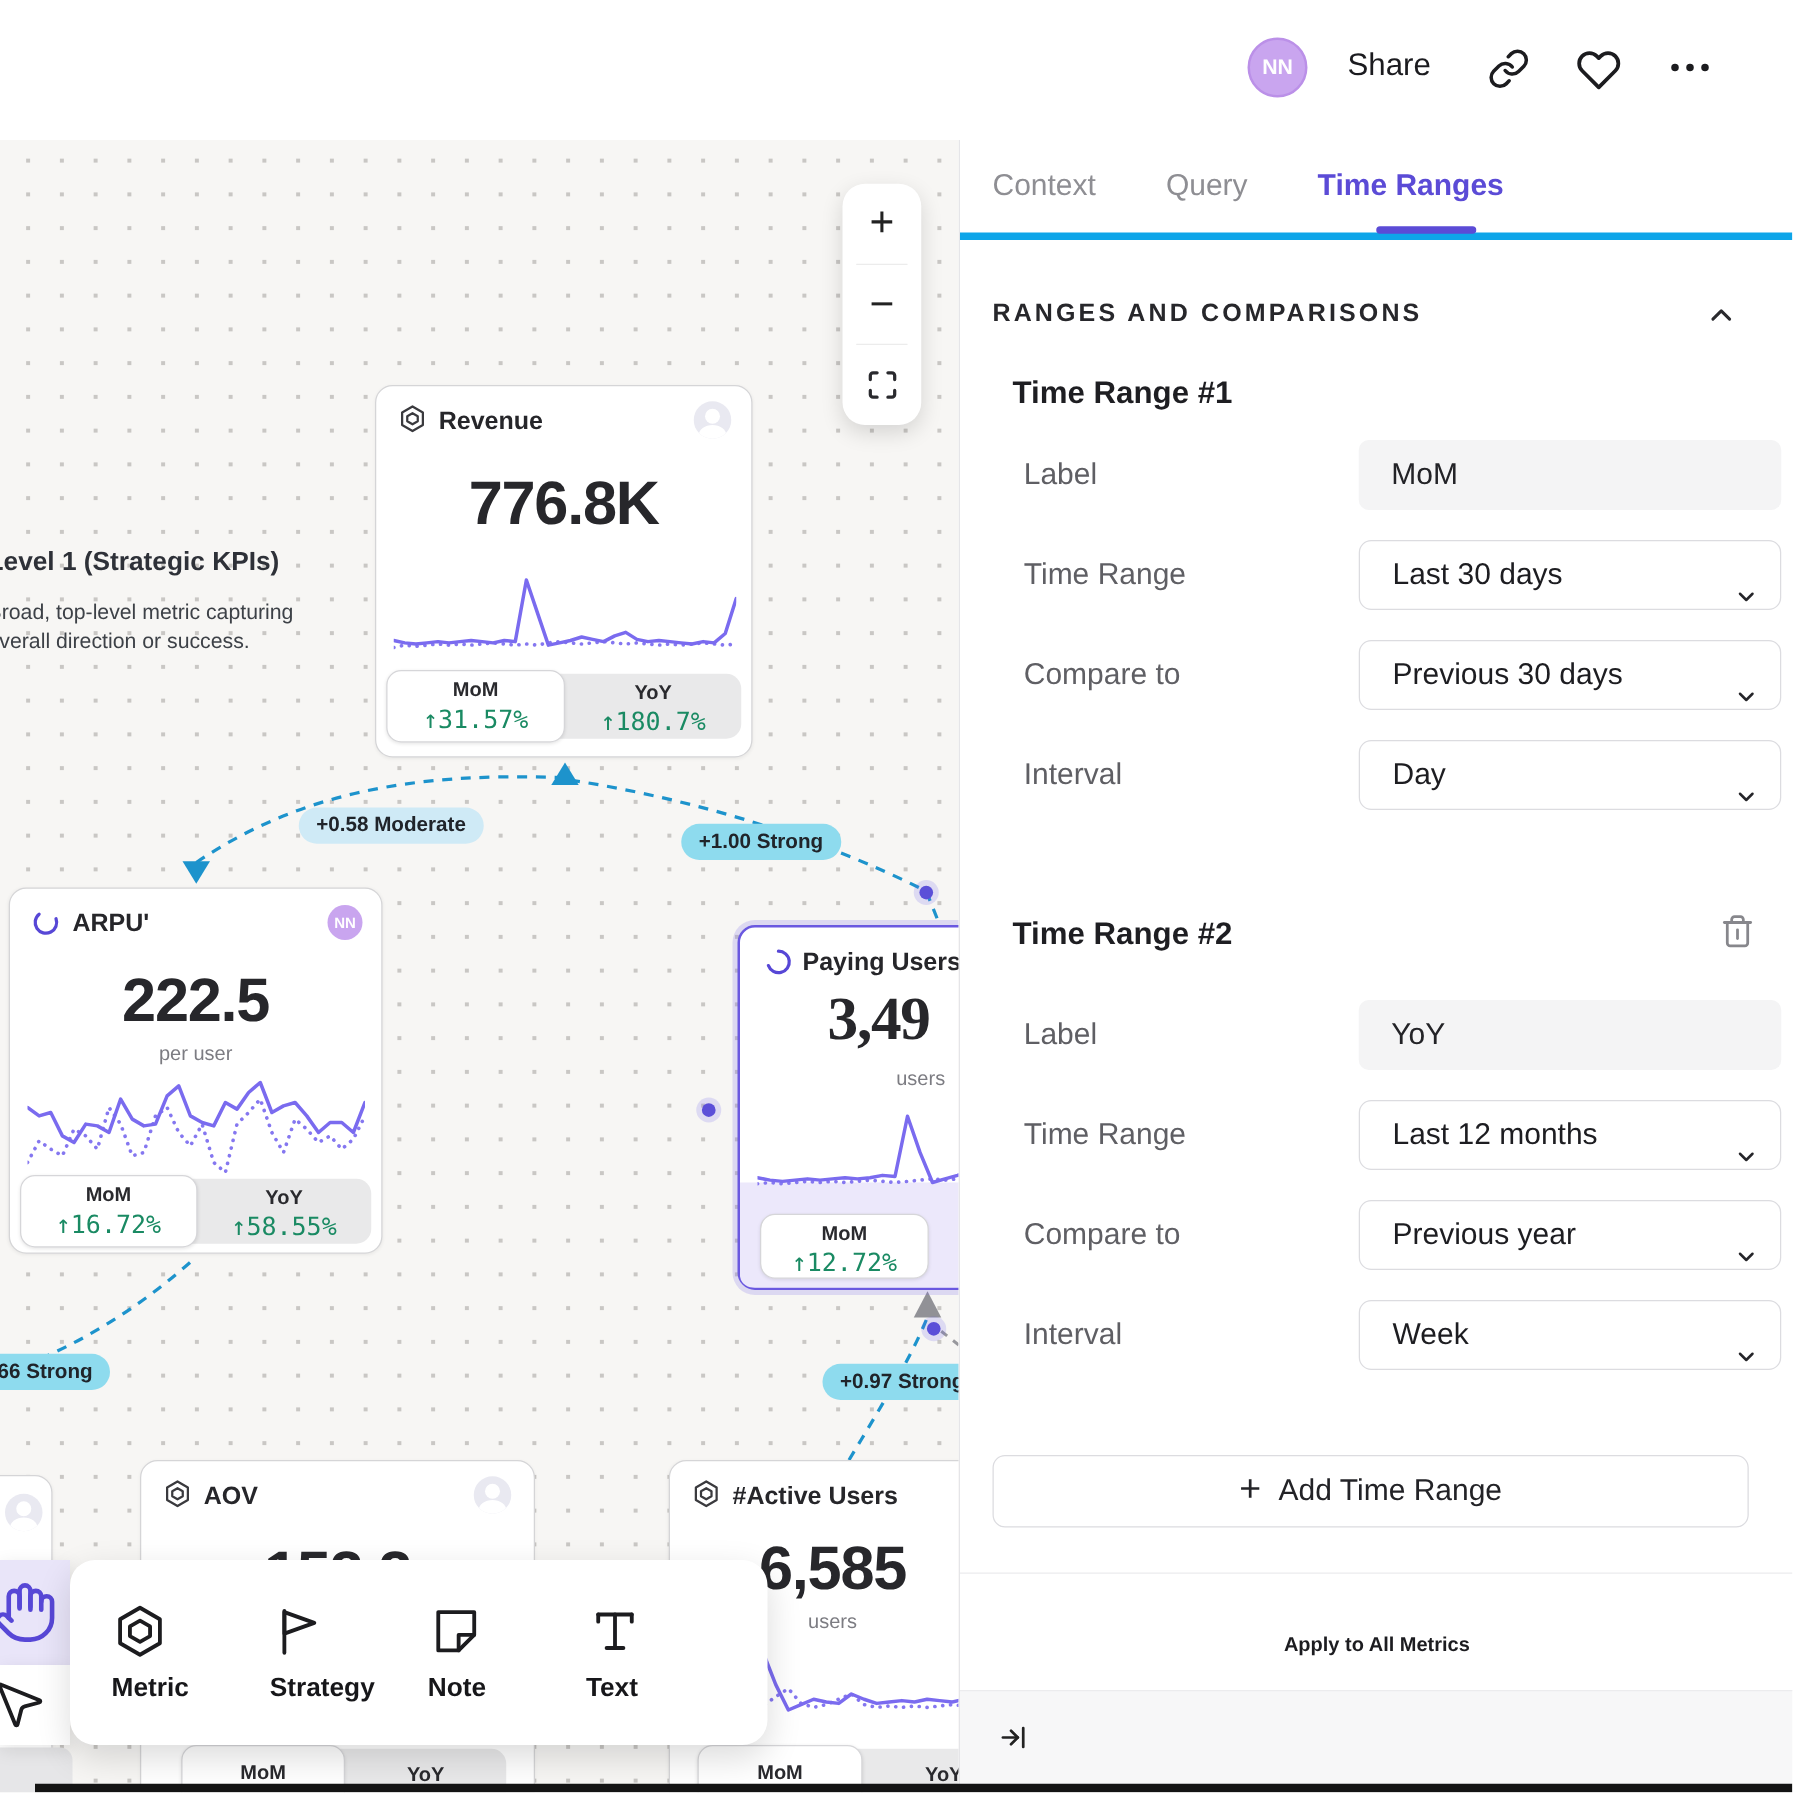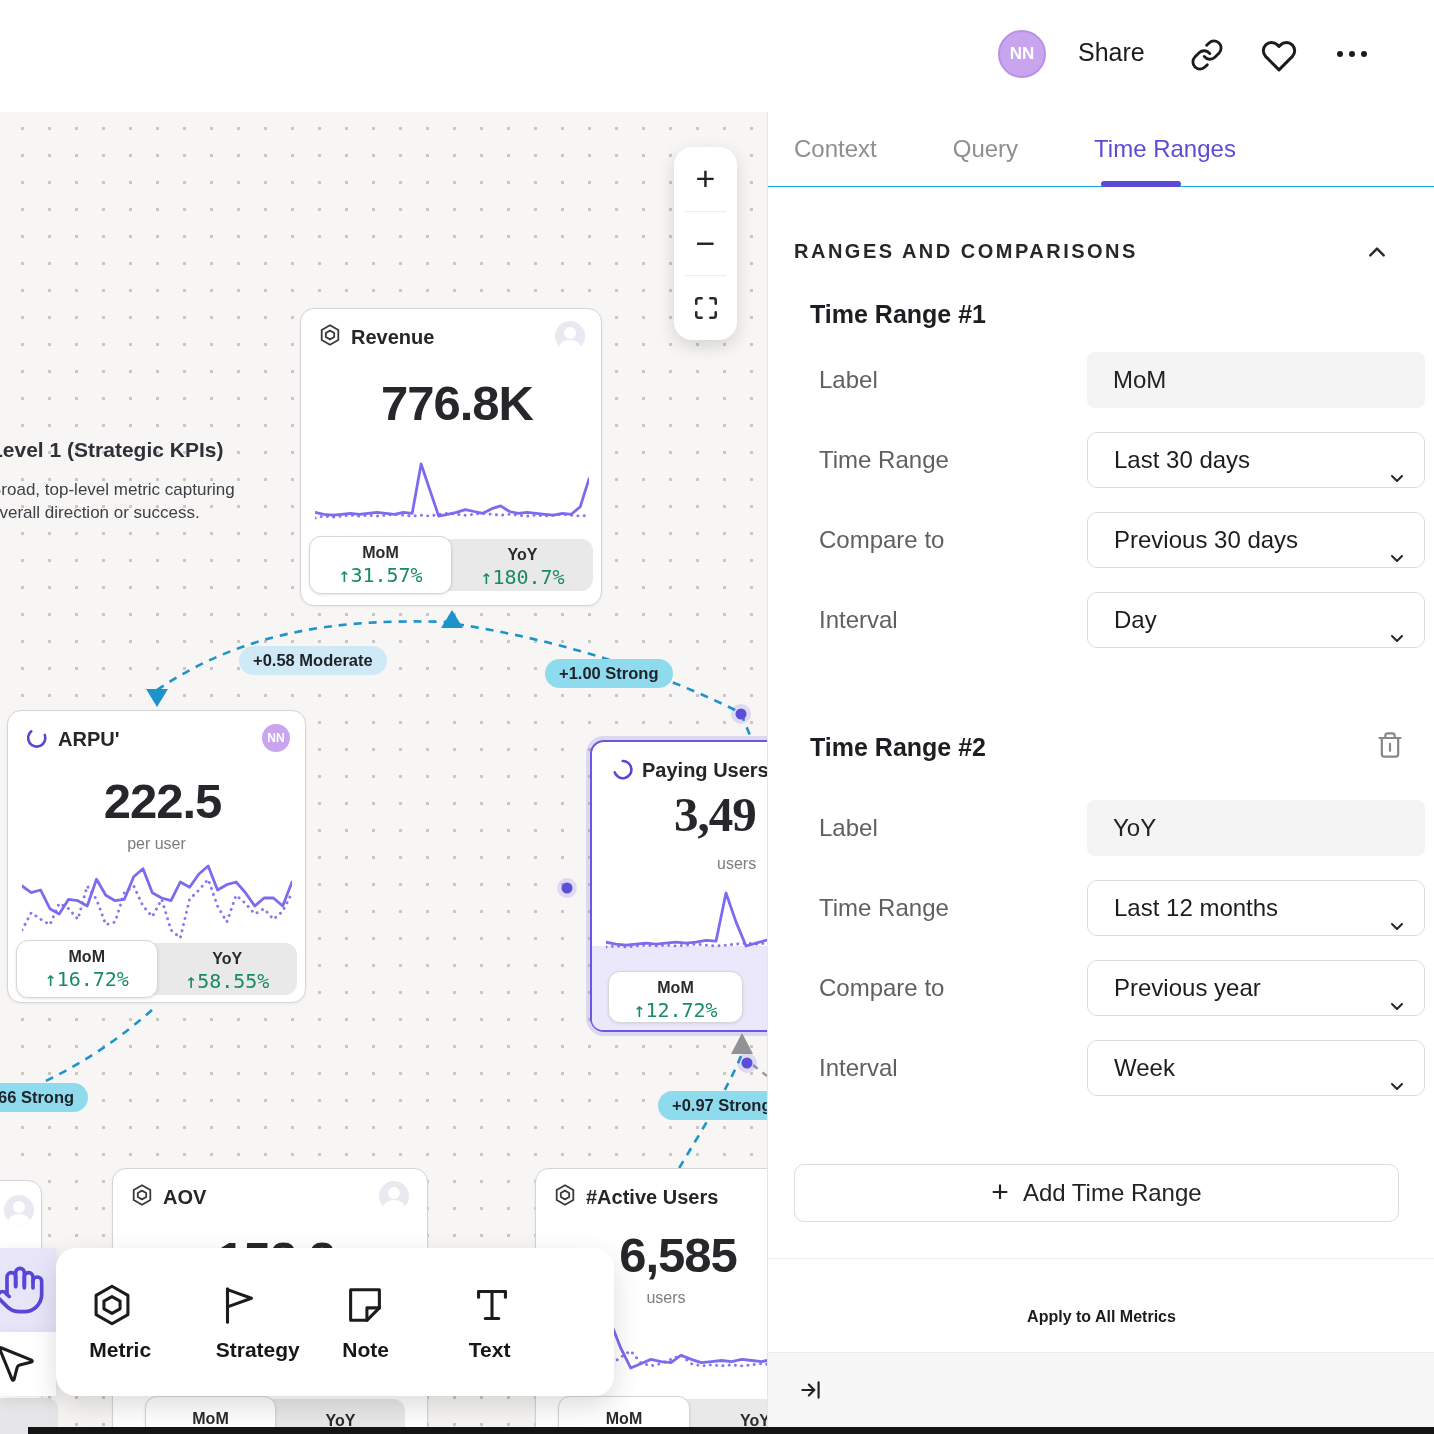--- a/index.html
+++ b/index.html
@@ -31,21 +31,21 @@
 
   .group-label{position:absolute;left:-10px;top:326px;width:256px;}
   .group-label h3{margin:0;font-size:21px;font-weight:700;color:#2e3138;}
   .group-label p{margin:16px 0 0;font-size:17px;line-height:1.38;color:#3d4147;}
 
   
   .card{position:absolute;background:#fff;border:1.5px solid #d5d5d7;border-radius:14px;box-shadow:0 1px 3px rgba(0,0,0,0.06);box-sizing:border-box;}
   .card-selected{border:2.5px solid #6a58e0;box-shadow:0 0 0 4px rgba(126,110,234,0.22);}
   .card-title{position:absolute;left:50px;top:17px;font-size:20px;font-weight:600;color:#26262a;white-space:nowrap;}
   .card-icon{position:absolute;left:17px;top:14px;}
-  .metric-value{position:absolute;left:0;right:0;text-align:center;font-size:49px;font-weight:700;color:#27272b;letter-spacing:-1px;white-space:nowrap;padding-left:12px;}
+  .metric-value{position:absolute;left:0;right:0;text-align:center;font-size:49px;font-weight:700;color:#27272b;letter-spacing:-1px;white-space:nowrap;}
   .metric-unit{position:absolute;left:0;right:0;text-align:center;font-size:16px;color:#7c7c82;}
   .avatar-ph{width:30px;height:30px;border-radius:50%;background:#e9e9f1;overflow:hidden;position:absolute;}
   .avatar-ph i{position:absolute;left:9px;top:6px;width:12px;height:12px;border-radius:50%;background:#fff;}
   .avatar-ph b{position:absolute;left:4px;top:19px;width:22px;height:16px;border-radius:50%;background:#fff;}
   .nn-badge{position:absolute;width:28px;height:28px;border-radius:50%;background:#c9a5ef;color:#fff;font-size:12px;font-weight:700;display:flex;align-items:center;justify-content:center;}
   .spark{position:absolute;}
   .spark-solid{fill:none;stroke:#7a6bef;stroke-width:2.8;stroke-linejoin:round;stroke-linecap:round;}
   .spark-dotted{fill:none;stroke:#8577f0;stroke-width:2.9;stroke-dasharray:0.1 6.2;stroke-linecap:round;}
 
   .pill-row{position:absolute;display:flex;background:#e9e9ea;border-radius:12px;}
@@ -56,23 +56,23 @@
 
   .paying-footer{position:absolute;left:0;right:0;bottom:0;height:84px;background:#ece8fb;border-radius:0 0 10px 10px;}
 
   
   .zoomer{position:absolute;left:674px;top:35px;width:63px;height:193px;background:#fff;border-radius:18px;box-shadow:0 6px 18px rgba(0,0,0,0.14);display:flex;flex-direction:column;align-items:stretch;}
   .zbtn{flex:1;display:flex;align-items:center;justify-content:center;font-size:34px;color:#222;cursor:pointer;}
   .zdiv{height:1px;background:#ececec;margin:0 11px;}
 
   
   .panel{position:absolute;left:767px;top:112px;width:667px;height:1322px;background:#fff;border-left:1px solid #e5e5e8;z-index:5;box-sizing:border-box;}
-  .tabrow{position:relative;display:flex;align-items:center;gap:76px;height:74px;padding-left:26px;border-bottom:1px solid #0ea5e9;}
+  .tabrow{position:relative;display:flex;align-items:center;gap:56px;height:74px;padding-left:26px;border-bottom:6px solid #0ea5e9;}
   .tab{font-size:24px;color:#8e8e93;font-weight:500;cursor:pointer;white-space:nowrap;}
-  .tab.active{color:#5b4bd6;font-weight:400;}
+  .tab.active{color:#5b4bd6;font-weight:700;}
   .tab-underline{position:absolute;left:333px;top:69px;width:80px;height:6px;border-radius:3px;background:#5b4bd6;}
   .sec-row{position:absolute;left:26px;top:128px;width:615px;height:32px;}
   .sec-title{font-size:20px;font-weight:700;letter-spacing:2.5px;color:#27272b;}
   .sec-chevron{position:absolute;right:22px;top:4px;cursor:pointer;}
   .ptitle{position:absolute;left:26px;font-size:25px;font-weight:700;color:#1e1e22;margin-left:16px;}
   .prow{position:absolute;left:26px;width:631px;height:56px;}
   .plabel{position:absolute;left:25px;top:0;line-height:56px;font-size:24px;color:#5f5f64;}
   .pinput{position:absolute;left:293px;top:0;width:338px;height:56px;background:#f4f4f5;border-radius:8px;line-height:56px;padding-left:26px;font-size:24px;color:#232327;box-sizing:border-box;cursor:text;}
   .pselect{position:absolute;left:293px;top:0;width:338px;height:56px;background:#fff;border:1.5px solid #dcdce0;border-radius:10px;line-height:53px;padding-left:26px;font-size:24px;font-weight:500;color:#1d1d21;box-sizing:border-box;cursor:pointer;}
   .sel-chev{position:absolute;right:18px;top:19px;}

